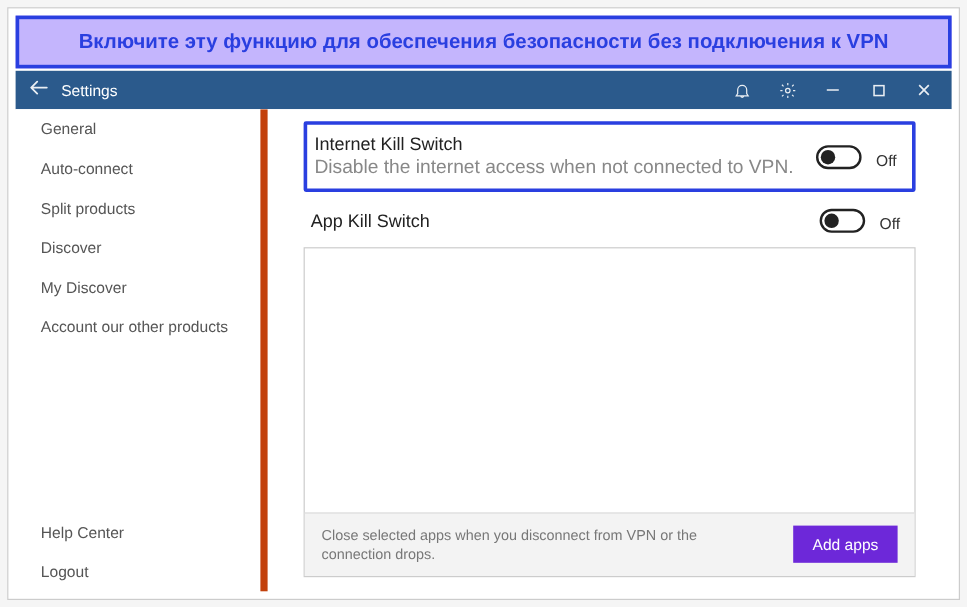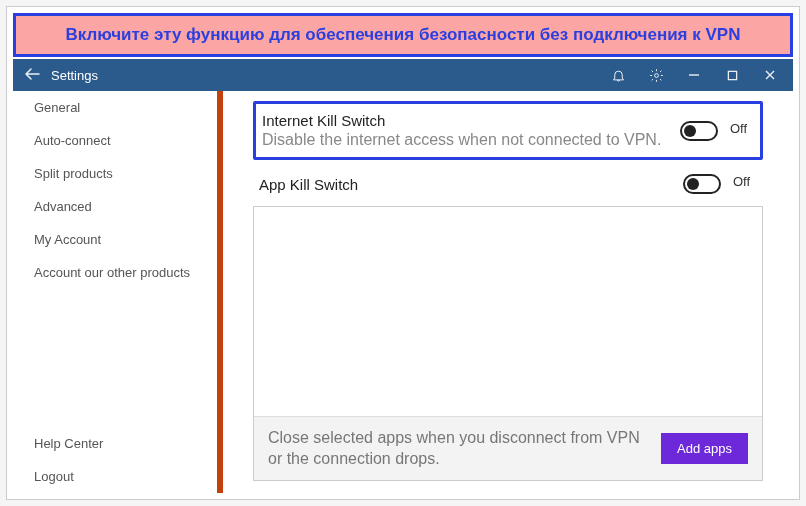--- a/index.html
+++ b/index.html
@@ -18,21 +18,21 @@
       width: 100%;
       height: 100%;
       border: 1px solid #ccc;
       background: #fff;
       display: flex;
       flex-direction: column;
     }
     .banner {
       margin: 6px 6px 2px 6px;
       border: 3px solid #2a3fe0;
-      background: #fca5a5;
+      background: #c4b5fd;
       color: #2a3fe0;
       font-weight: 700;
       font-size: 17px;
       text-align: center;
       padding: 8px 40px;
       line-height: 1.3;
     }
     .titlebar {
       background: #2b5a8c;
       height: 32px;
@@ -117,21 +117,21 @@
       font-size: 15px;
       color: #222;
     }
     .setting-sub {
       font-size: 16px;
       color: #888;
       margin-top: 2px;
     }
     .toggle-wrap {
       display: flex;
-      align-items: flex-start;
+      align-items: flex-end;
       gap: 12px;
     }
     .toggle {
       width: 38px;
       height: 20px;
       border-radius: 20px;
       background: #fff;
       border: 2px solid #222;
       position: relative;
     }
@@ -161,21 +161,21 @@
     }
     .app-list-footer {
       background: #f3f3f3;
       border-top: 1px solid #ddd;
       padding: 10px 14px;
       display: flex;
       align-items: center;
     }
     .footer-text {
       flex: 1;
-      font-size: 16px;
+      font-size: 12px;
       color: #777;
       line-height: 1.35;
       padding-right: 20px;
     }
     .add-btn {
       background: #6d28d9;
       color: #fff;
       border: none;
       padding: 8px 16px;
       font-size: 13px;
@@ -228,22 +228,22 @@
           </svg>
       </div>
     </div>
   </div>
 
   <div class="body">
     <div class="sidebar">
       <div class="side-item">General</div>
       <div class="side-item">Auto-connect</div>
       <div class="side-item">Split products</div>
-      <div class="side-item">Advanced</div>
-      <div class="side-item">My Account</div>
+      <div class="side-item">Discover</div>
+      <div class="side-item">My Discover</div>
       <div class="side-item">Account our other products</div>
       <div class="side-spacer"></div>
       <div class="side-item">Help Center</div>
       <div class="side-item">Logout</div>
     </div>
 
     <div class="content">
 
       <div class="setting-row highlight">
         <div class="setting-text">

